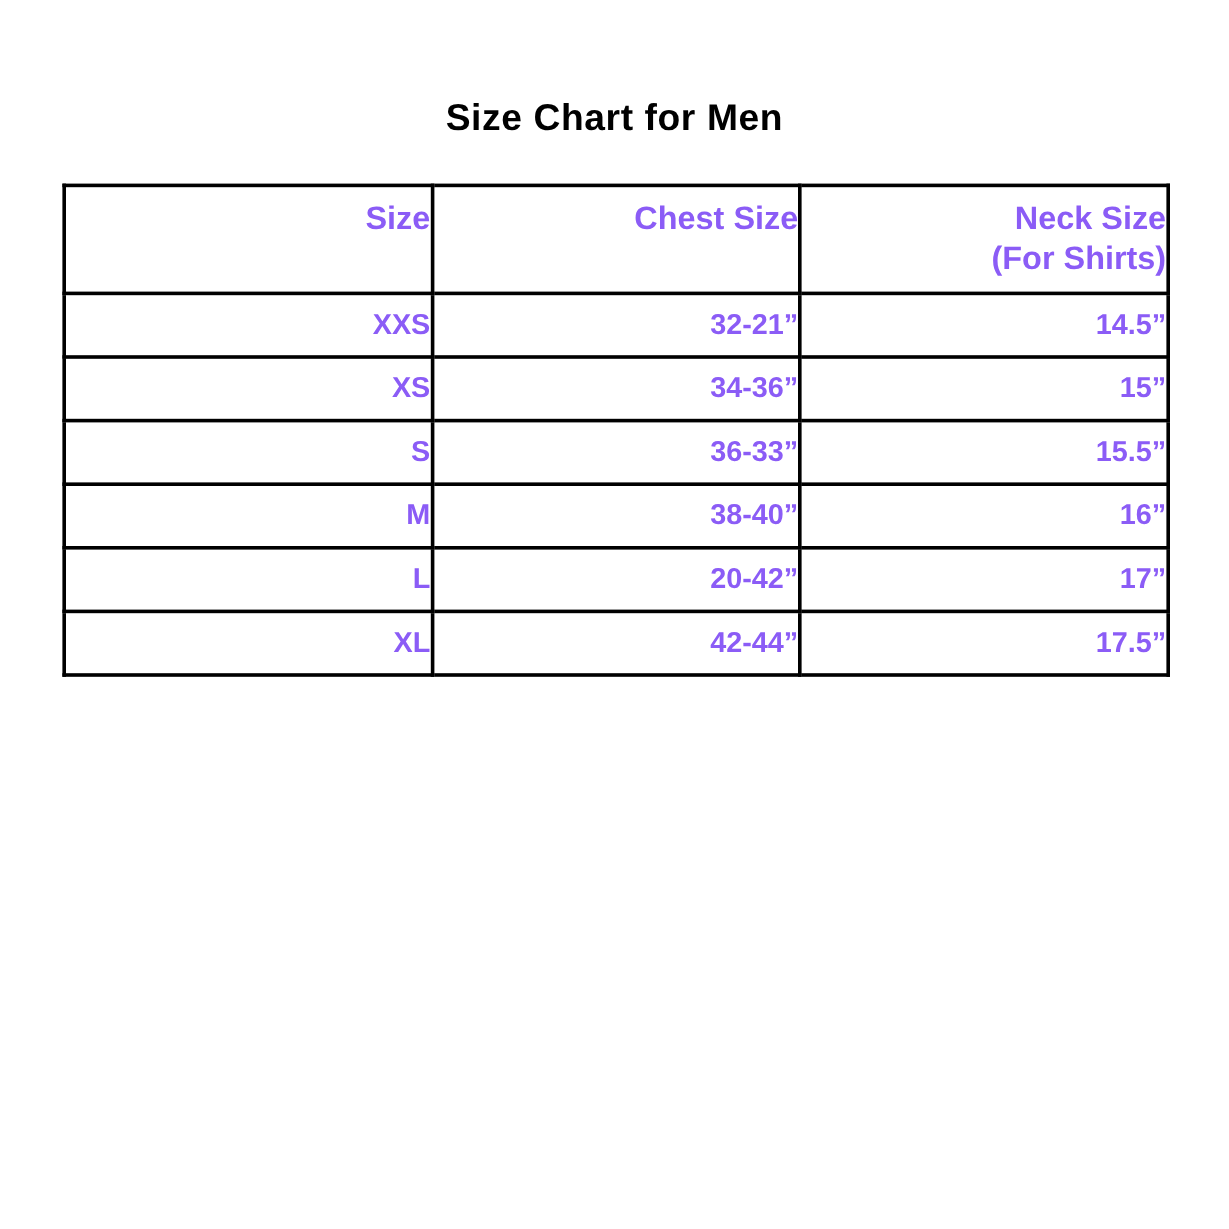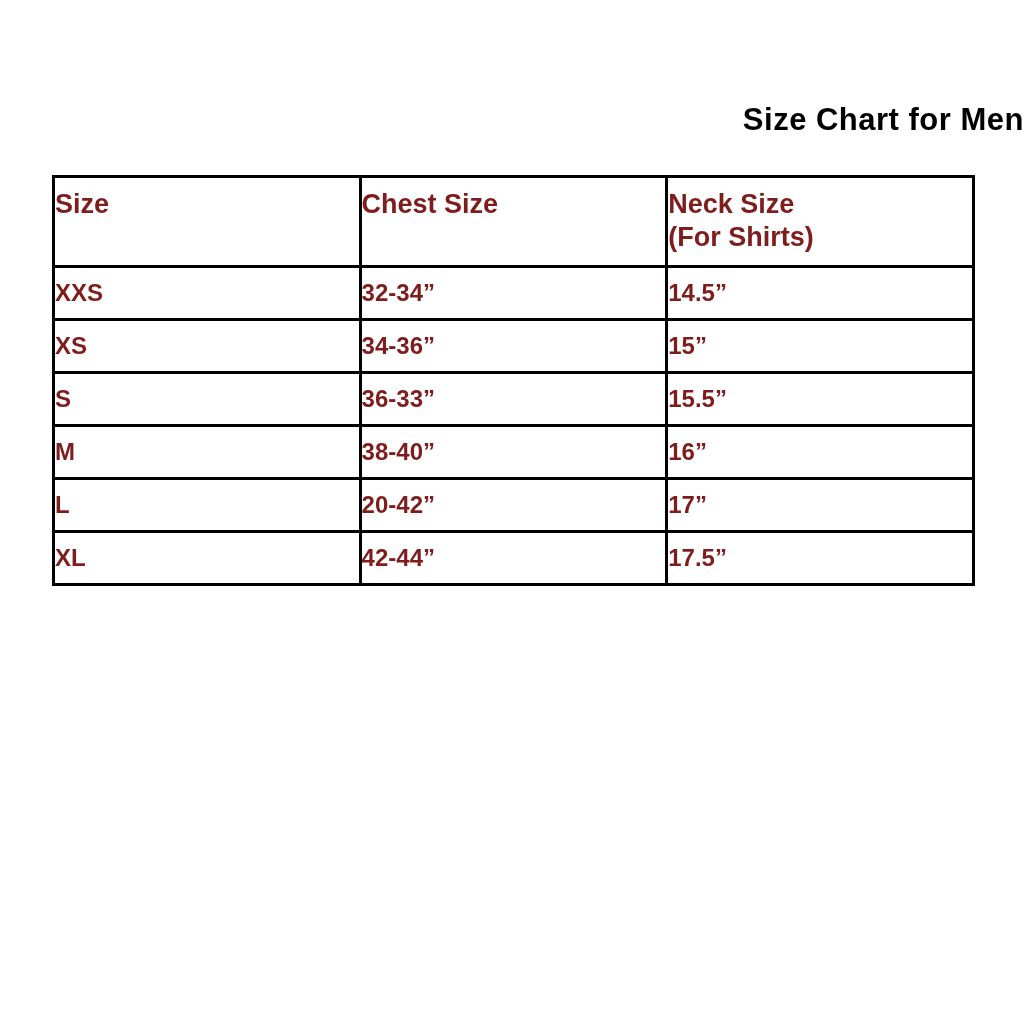--- a/index.html
+++ b/index.html
@@ -14,42 +14,42 @@
   }
   .page {
     position: relative;
     width: 1024px;
     height: 1024px;
     background: #ffffff;
     overflow: hidden;
   }
   .chart-title {
     margin: 0;
-    padding-top: 102px;
-    text-align: right;
+    padding-top: 80px;
+    text-align: center;
     font-size: 31px;
     line-height: 36px;
     font-weight: bold;
     letter-spacing: 0.5px;
     color: #000000;
   }
   table.size-chart {
     border-collapse: collapse;
     table-layout: fixed;
     width: 920px;
     margin: 37px 0 0 52px;
     background: #ffffff;
   }
   table.size-chart col { width: 306.6px; }
   table.size-chart th,
   table.size-chart td {
     border: 3px solid #000000;
-    text-align: left;
+    text-align: right;
     font-weight: bold;
-    color: #7f1d1d;
+    color: #8b5cf6;
     padding: 0;
   }
   table.size-chart thead tr { height: 90px; }
   table.size-chart th {
     vertical-align: top;
     padding-top: 10px;
     font-size: 27px;
     line-height: 33px;
   }
   table.size-chart tbody tr { height: 53px; }
@@ -78,21 +78,21 @@
         <th>Chest Size</th>
         <th>
           <div>Neck Size</div>
           <div>(For Shirts)</div>
         </th>
       </tr>
     </thead>
     <tbody>
         <tr>
           <td>XXS</td>
-          <td>32-34”</td>
+          <td>32-21”</td>
           <td>14.5”</td>
         </tr>
         <tr>
           <td>XS</td>
           <td>34-36”</td>
           <td>15”</td>
         </tr>
         <tr>
           <td>S</td>
           <td>36-33”</td>

